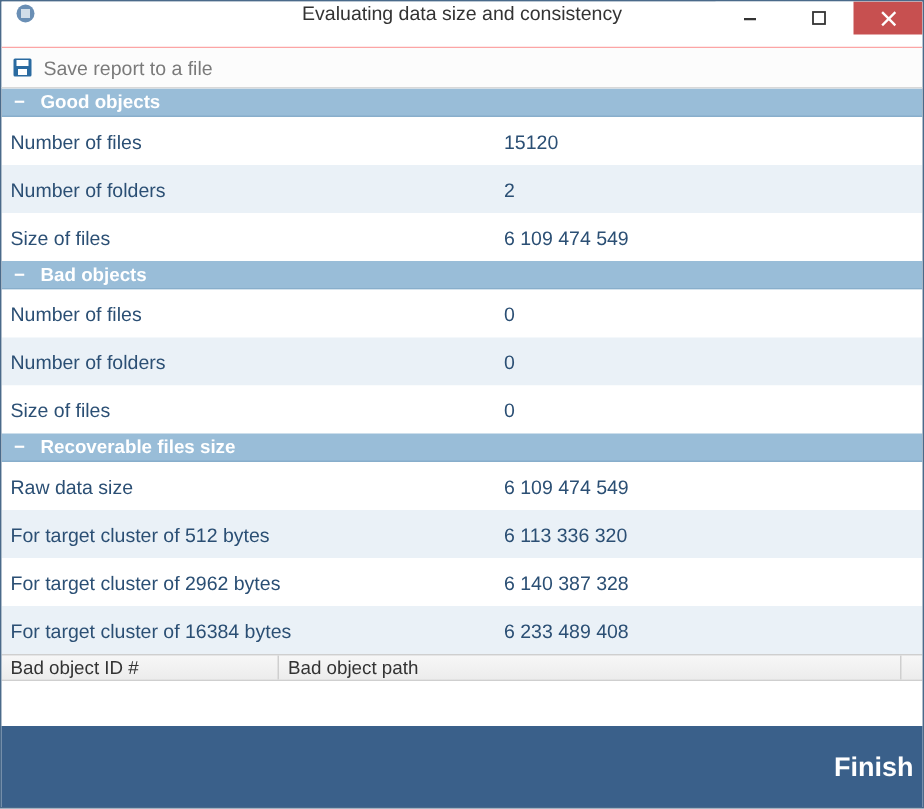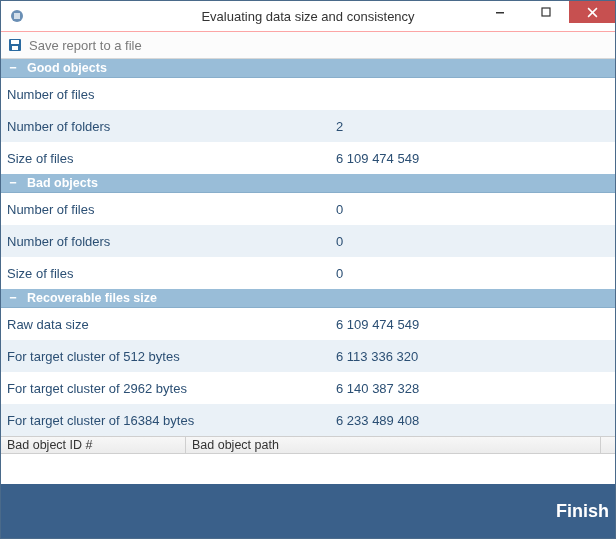--- a/index.html
+++ b/index.html
@@ -9,21 +9,20 @@
     font-size: 13px;
     background: #fff;
     width: 616px;
     height: 539px;
     overflow: hidden;
     border: 1px solid #4a6a8a;
   }
   .titlebar {
     height: 30px;
     display: flex;
-    align-items: center;
     background: #fff;
     position: relative;
   }
   .titlebar .appicon {
     width: 16px; height: 16px; margin-left: 8px;
     display: inline-flex; align-items: center; justify-content: center;
   }
   .titlebar .title {
     position: absolute;
     left: 0; right: 0;
@@ -166,20 +165,21 @@
 
 <div class="content">
 
   <div class="section-header">
     <span class="collapse">−</span>
     <span>Good objects</span>
   </div>
   <div class="striped">
     <div class="row">
       <div class="label">Number of files</div>
+      <div class="value">15120</div>
     </div>
     <div class="row">
       <div class="label">Number of folders</div>
       <div class="value">2</div>
     </div>
     <div class="row">
       <div class="label">Size of files</div>
       <div class="value">6 109 474 549</div>
     </div>
   </div>

